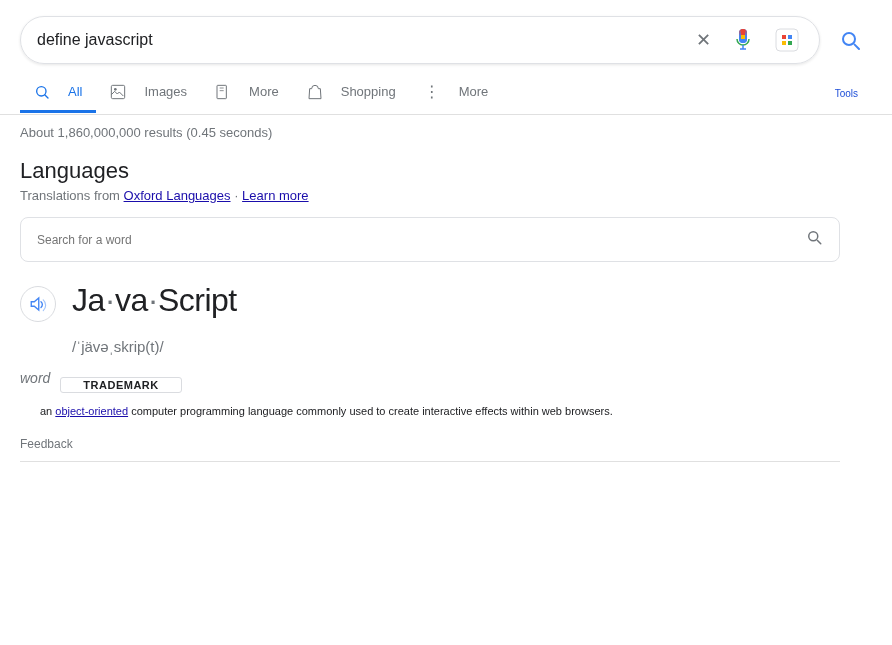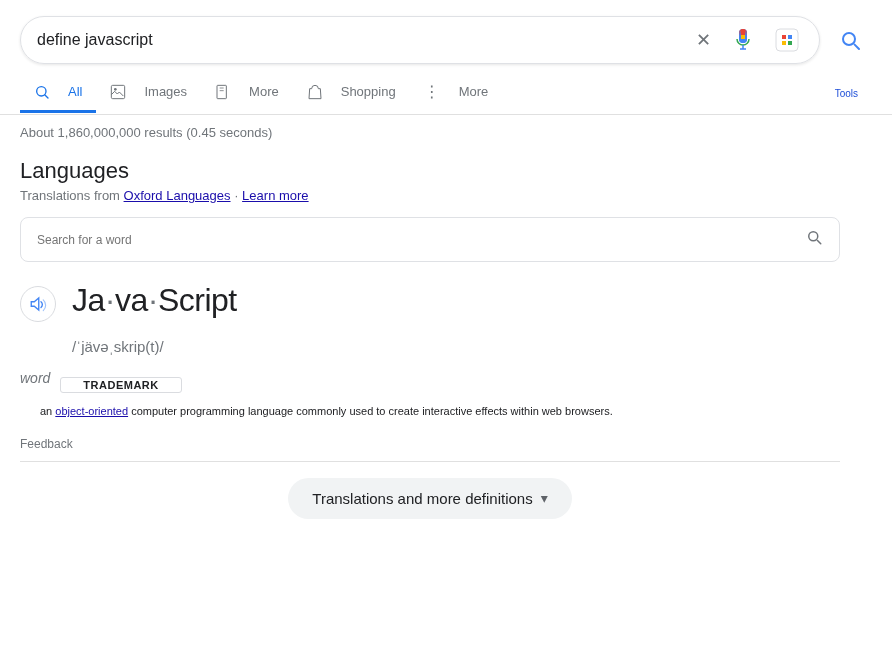--- a/index.html
+++ b/index.html
@@ -407,19 +407,13 @@
       an <a href="#">object-oriented</a> computer programming language commonly used to create interactive effects within web browsers.
     </p>
   </div>
 
   <div class="feedback-row">
     <span class="feedback-link">Feedback</span>
   </div>
 
   <hr class="divider">
 
-  <div class="translations-btn-container">
-    <button class="translations-btn">
-      <span>Translations and more definitions</span>
-      <span class="chevron-down">▾</span>
-    </button>
-  </div>
 </div>
 
 </body></html>

